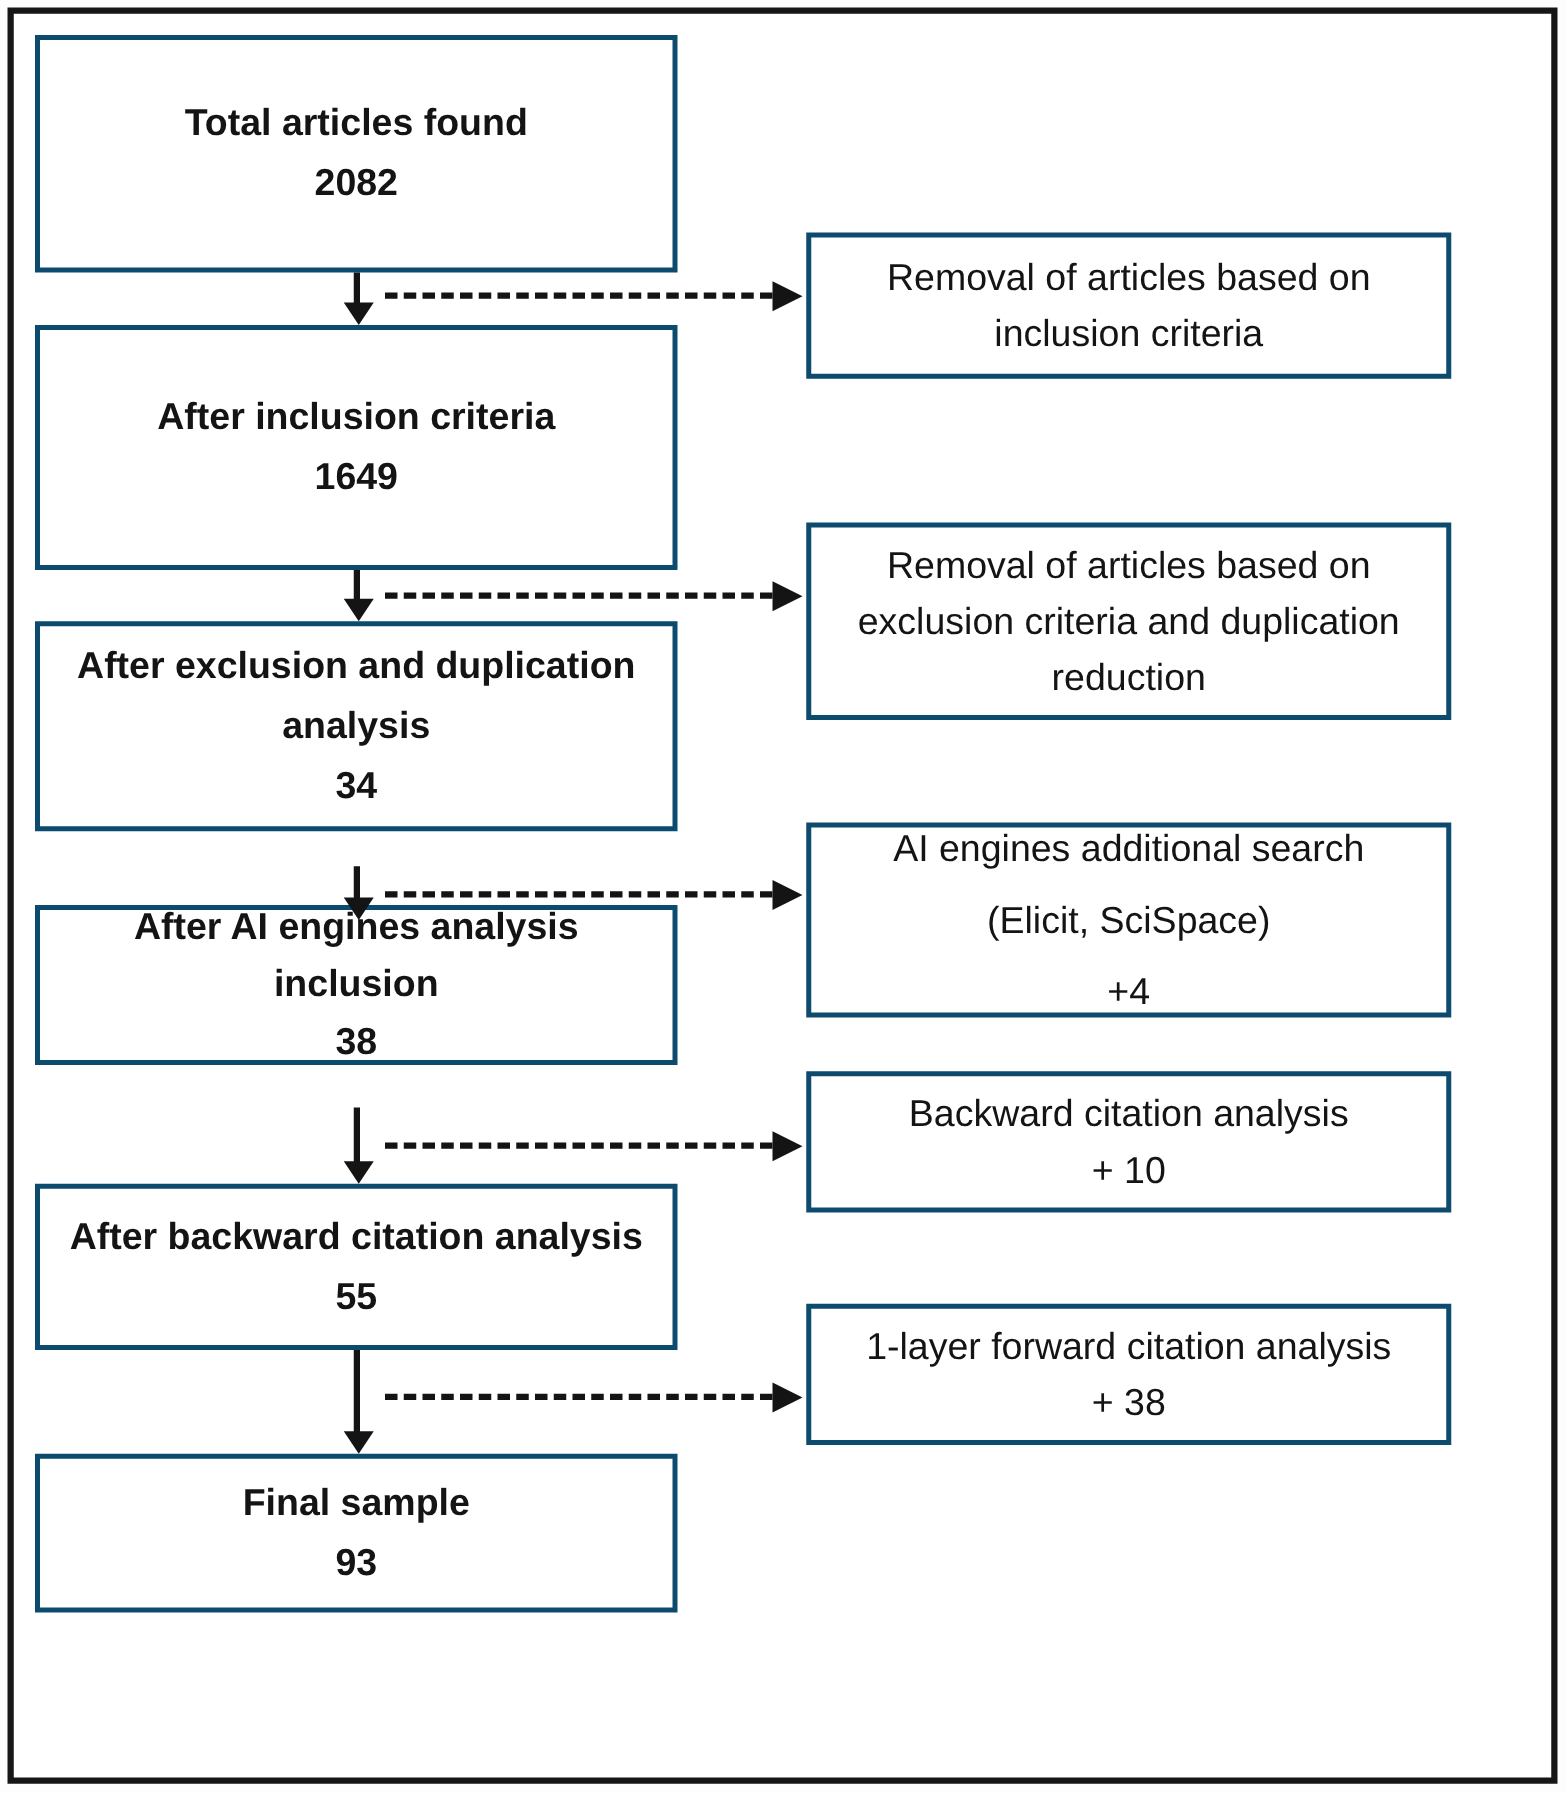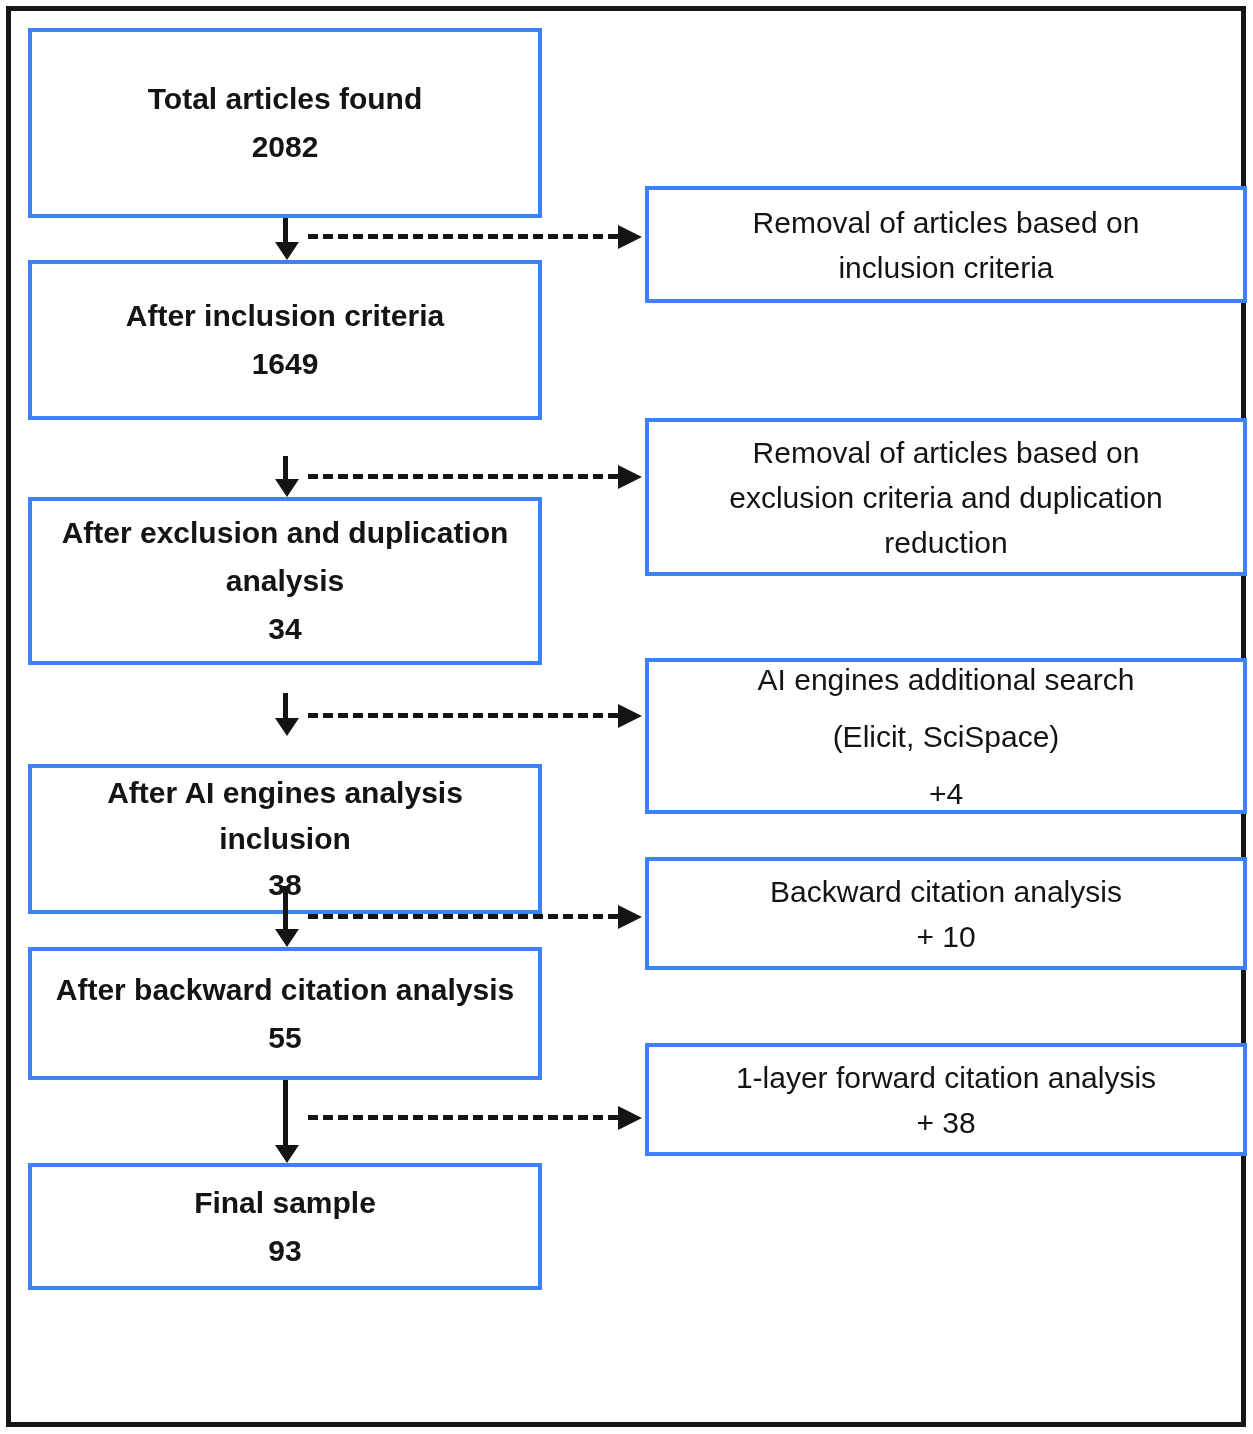--- a/index.html
+++ b/index.html
@@ -20,40 +20,40 @@
     position: absolute;
     left: 6px;
     top: 6px;
     right: 7px;
     bottom: 7px;
     border: 5px solid #161616;
     background: #ffffff;
   }
   .box {
     position: absolute;
-    border: 4px solid #3b82f6;
+    border: 4px solid #0c4a6e;
     background: #ffffff;
     display: flex;
     flex-direction: column;
     justify-content: center;
     align-items: center;
     text-align: center;
     box-sizing: border-box;
     padding: 6px 18px;
   }
   .box.stage {
     left: 28px;
     width: 514px;
     font-weight: bold;
     font-size: 30px;
     line-height: 48px;
   }
   .box.note {
     left: 645px;
-    width: 602px;
+    width: 516px;
     font-weight: normal;
     font-size: 30px;
     line-height: 45px;
   }
   
   .varrow {
     position: absolute;
     width: 0;
     border-left: 5px solid #141414;
   }
@@ -90,32 +90,32 @@
 <body>
 
 <div class="canvas">
   <div class="figure-border"></div>
 
   <div class="box stage" style="top:28px;height:190px;">
     <div>Total articles found</div>
     <div>2082</div>
   </div>
 
-  <div class="box stage" style="top:260px;height:160px;">
+  <div class="box stage" style="top:260px;height:196px;">
     <div>After inclusion criteria</div>
     <div>1649</div>
   </div>
 
   <div class="box stage" style="top:497px;height:168px;">
     <div>After exclusion and duplication</div>
     <div>analysis</div>
     <div>34</div>
   </div>
 
-  <div class="box stage" style="top:764px;height:150px;line-height:46px;">
+  <div class="box stage" style="top:724px;height:128px;line-height:46px;">
     <div>After AI engines analysis</div>
     <div>inclusion</div>
     <div>38</div>
   </div>
 
   <div class="box stage" style="top:947px;height:133px;">
     <div>After backward citation analysis</div>
     <div>55</div>
   </div>
 

